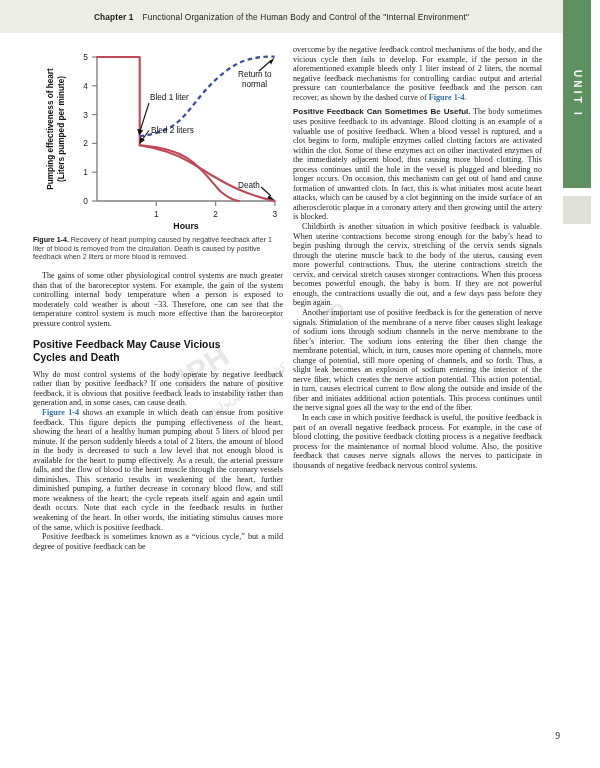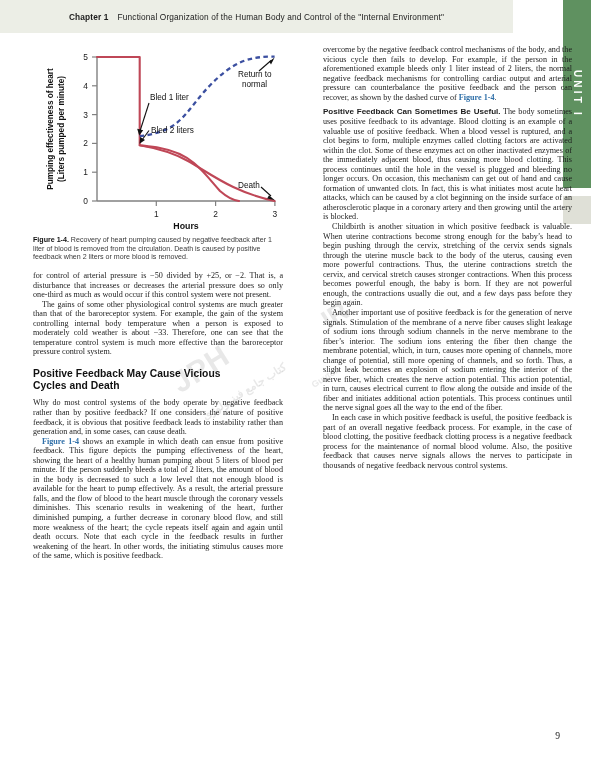--- a/index.html
+++ b/index.html
@@ -6,21 +6,21 @@
   body{
     width:600px;height:768px;overflow:hidden;position:relative;
     background:#ffffff;
     font-family:"Liberation Serif", serif;
     color:#1a1a1a;
   }
   .page{position:absolute;inset:0;}
 
   
   .runhead{
-    position:absolute;left:0;top:0;width:513px;height:33px;
+    position:absolute;left:0;top:0;width:563px;height:33px;
     background:#eceee6;
   }
   .runhead-inner{
     position:absolute;left:0;right:0;top:12px;
     text-align:center;
     font-family:"Liberation Sans", sans-serif;
     font-size:8.3px;letter-spacing:.15px;color:#1b1b1b;white-space:nowrap;
   }
   .runhead-ch{font-weight:bold;}
   .runhead-sep{display:inline-block;width:9px;}
@@ -44,21 +44,21 @@
   }
 
   
   .col{
     position:absolute;top:0;
     font-size:8.15px;line-height:9.55px;
     text-align:justify;
     color:#1c1c1c;
   }
   .col-left{left:33px;width:250px;top:45px;}
-  .col-right{left:323px;width:249px;top:45px;}
+  .col-right{left:293px;width:249px;top:45px;}
 
   p.body{margin:0;text-indent:9px;}
   p.body.noind{text-indent:0;}
   p.spacer{margin:0;height:5.2px;}
   .ital{}
   .xref{color:#2f6fa8;font-weight:bold;}
   .runin{font-family:"Liberation Sans", sans-serif;font-weight:bold;font-size:8.05px;margin-top:30px;}
 
   h2.sec{
     margin:0;
@@ -203,32 +203,32 @@
             <polygon points="241.8,155.2 236.0,150.2 234.2,153.6" fill="#111"></polygon>
           </g>
         </svg>
       </div>
       <div class="figcap">
         <b>Figure 1-4.</b><span> Recovery of heart pumping caused by negative feedback after 1 liter of blood is removed from the circulation. Death is caused by positive feedback when 2 liters or more blood is removed.</span>
       </div>
     </div>
 
     <div style="margin-top:9px;">
-      <p class="body noind">for control of arterial pressure is −50 divided by +25, or −2. That is, a disturbance that increases or decreases the arterial pressure does so only one-third as much as would occur if this control system were not present.</p>
       <p class="body">The gains of some other physiological control systems are much greater than that of the baroreceptor system. For example, the gain of the system controlling internal body temperature when a person is exposed to moderately cold weather is about −33. Therefore, one can see that the temperature control system is much more effective than the baroreceptor pressure control system.</p>
 
       <div class="sec-gap-before"></div>
       <h2 class="sec">
         <span>Positive Feedback May Cause Vicious</span><br>
         <span>Cycles and Death</span>
       </h2>
       <div class="sec-gap-after"></div>
 
       <p class="body noind">Why do most control systems of the body operate by negative feedback rather than by positive feedback? If one considers the nature of positive feedback, it is obvious that positive feedback leads to instability rather than generation and, in some cases, can cause death.</p>
       <p class="body"><span class="xref">Figure 1-4</span><span> shows an example in which death can ensue from positive feedback. This figure depicts the pumping effectiveness of the heart, showing the heart of a healthy human pumping about 5 liters of blood per minute. If the person suddenly bleeds a total of 2 liters, the amount of blood in the body is decreased to such a low level that not enough blood is available for the heart to pump effectively. As a result, the arterial pressure falls, and the flow of blood to the heart muscle through the coronary vessels diminishes. This scenario results in weakening of the heart, further diminished pumping, a further decrease in coronary blood flow, and still more weakness of the heart; the cycle repeats itself again and again until death occurs. Note that each cycle in the feedback results in further weakening of the heart. In other words, the initiating stimulus causes more of the same, which is </span><span class="ital">positive feedback.</span></p>
+      <p class="body">Positive feedback is sometimes known as a “vicious cycle,” but a mild degree of positive feedback can be</p>
     </div>
   </div>
 
   <div class="col col-right">
     <p class="body noind"><span>overcome by the negative feedback control mechanisms of the body, and the vicious cycle then fails to develop. For example, if the person in the aforementioned example bleeds only 1 liter instead of 2 liters, the normal negative feedback mechanisms for controlling cardiac output and arterial pressure can counterbalance the positive feedback and the person can recover, as shown by the dashed curve of </span><span class="xref">Figure 1-4</span><span>.</span></p>
 
     <p class="spacer"></p>
 
     <p class="body noind"><span class="runin">Positive Feedback Can Sometimes Be Useful.</span><span> The body sometimes uses positive feedback to its advantage. Blood clotting is an example of a valuable use of positive feedback. When a blood vessel is ruptured, and a clot begins to form, multiple enzymes called </span><span class="ital">clotting factors</span><span> are activated within the clot. Some of these enzymes act on other inactivated enzymes of the immediately adjacent blood, thus causing more blood clotting. This process continues until the hole in the vessel is plugged and bleeding no longer occurs. On occasion, this mechanism can get out of hand and cause formation of unwanted clots. In fact, this is what initiates most acute heart attacks, which can be caused by a clot beginning on the inside surface of an atherosclerotic plaque in a coronary artery and then growing until the artery is blocked.</span></p>
 

